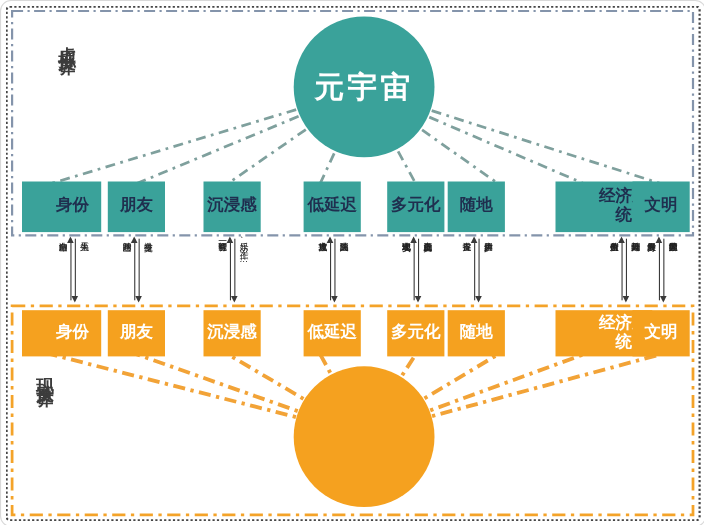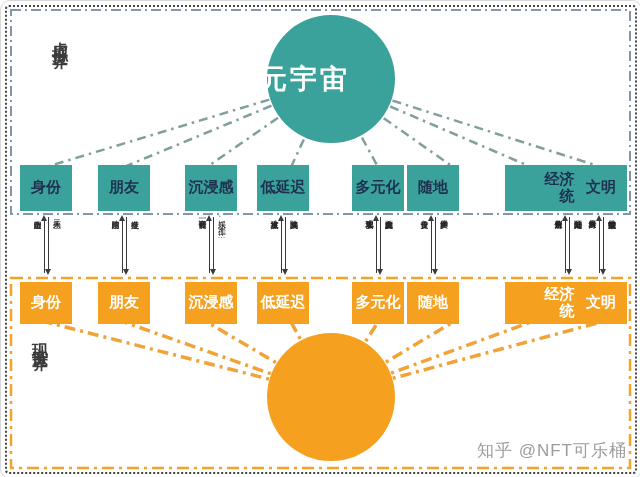--- a/index.html
+++ b/index.html
@@ -5,37 +5,37 @@
   html,body{margin:0;padding:0;background:#ffffff;font-family:"Liberation Sans","DejaVu Sans",sans-serif;}
   .card{position:relative;width:640px;height:477px;background:#ffffff;border:1px solid #d9d9d9;border-radius:10px;overflow:hidden;}
   .dotted-frame{position:absolute;left:4px;top:4px;right:4px;bottom:4px;border:2px dotted #454545;border-radius:4px;pointer-events:none;}
   svg.overlay{position:absolute;left:0;top:0;width:640px;height:477px;}
 
   .side-label{position:absolute;writing-mode:vertical-rl;text-orientation:upright;font-size:16px;letter-spacing:4px;color:#3c3c3c;font-family:"Liberation Serif","DejaVu Serif",serif;font-weight:600;}
   #virtual-label{left:48px;top:28px;}
   #real-label{left:28px;top:330px;}
 
   .circle-label{position:absolute;color:#ffffff;text-align:center;font-family:"Liberation Serif","DejaVu Serif",serif;font-weight:bold;}
-  #metaverse-label{left:250px;top:60px;width:108px;font-size:27px;letter-spacing:3px;}
+  #metaverse-label{left:276px;top:60px;width:108px;font-size:27px;letter-spacing:3px;}
   #realuniverse-label{left:258px;top:383px;width:144px;font-size:21px;letter-spacing:2px;}
 
   .tbox,.obox{position:absolute;width:52px;height:46px;display:flex;align-items:center;justify-content:center;text-align:center;font-family:"Liberation Serif","DejaVu Serif",serif;font-weight:bold;font-size:15px;line-height:1.15;}
   .tbox{top:164px;background:#3aa29a;color:#1f2f4f;}
   .obox{top:281px;height:42px;background:#f5a11f;color:#ffffff;}
 
   .pair{position:absolute;top:213px;height:62px;width:52px;display:flex;justify-content:center;gap:3px;}
   .vtext{writing-mode:vertical-rl;text-orientation:upright;font-size:8px;line-height:1.05;color:#222222;letter-spacing:0;}
   .aline{width:0;border-left:1.4px solid #3a3a3a;height:56px;margin-top:3px;position:relative;}
   .aline.up::before{content:"";position:absolute;top:-2px;left:-4px;border-left:3.5px solid transparent;border-right:3.5px solid transparent;border-bottom:6px solid #3a3a3a;}
   .aline.down::after{content:"";position:absolute;bottom:-2px;left:-4px;border-left:3.5px solid transparent;border-right:3.5px solid transparent;border-top:6px solid #3a3a3a;}
 
   #watermark{position:absolute;right:14px;top:438px;font-size:17px;color:#9c9c9c;letter-spacing:1px;}
 
   
-  .c0{left:19px;} .c1{left:97px;} .c2{left:184px;} .c3{left:256px;}
+  .c0{left:19px;padding-left:20px;} .c1{left:97px;} .c2{left:184px;} .c3{left:275px;}
   .c4{left:351px;} .c5{left:406px;} .c6{left:504px;padding-left:36px;} .c7{left:574px;}
 </style>
 </head>
 <body>
 
 <div class="card">
 
   <svg class="overlay" viewBox="0 0 640 477" xmlns="http://www.w3.org/2000/svg">
 
     <rect x="10" y="9" width="619" height="204" fill="none" stroke="#8494ab" stroke-width="2" stroke-dasharray="10 4 2 4"></rect>
@@ -133,14 +133,13 @@
 
   <div class="obox c0">身份</div>
   <div class="obox c1">朋友</div>
   <div class="obox c2">沉浸感</div>
   <div class="obox c3">低延迟</div>
   <div class="obox c4">多元化</div>
   <div class="obox c5">随地</div>
   <div class="obox c6">经济系统</div>
   <div class="obox c7">文明</div>
 
-  <div id="watermark">知乎 @NFT可乐桶</div>
 </div>
 
 </body></html>

